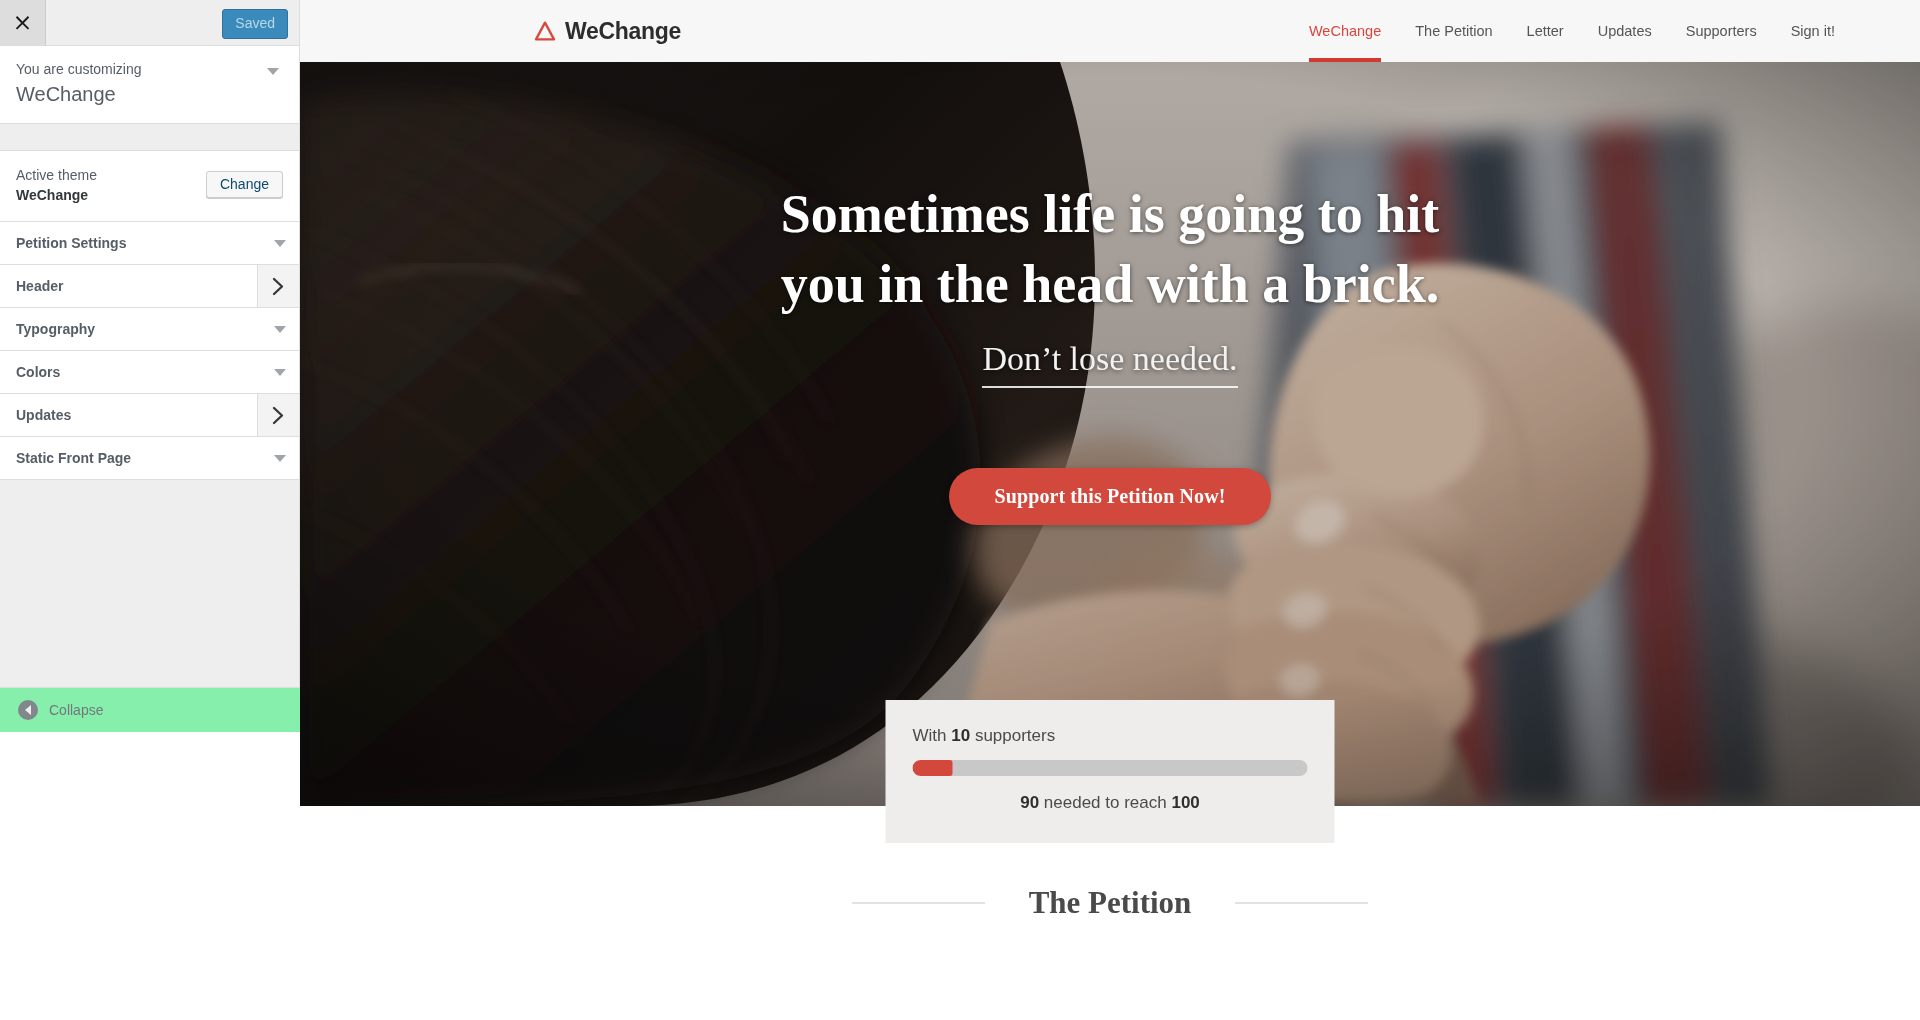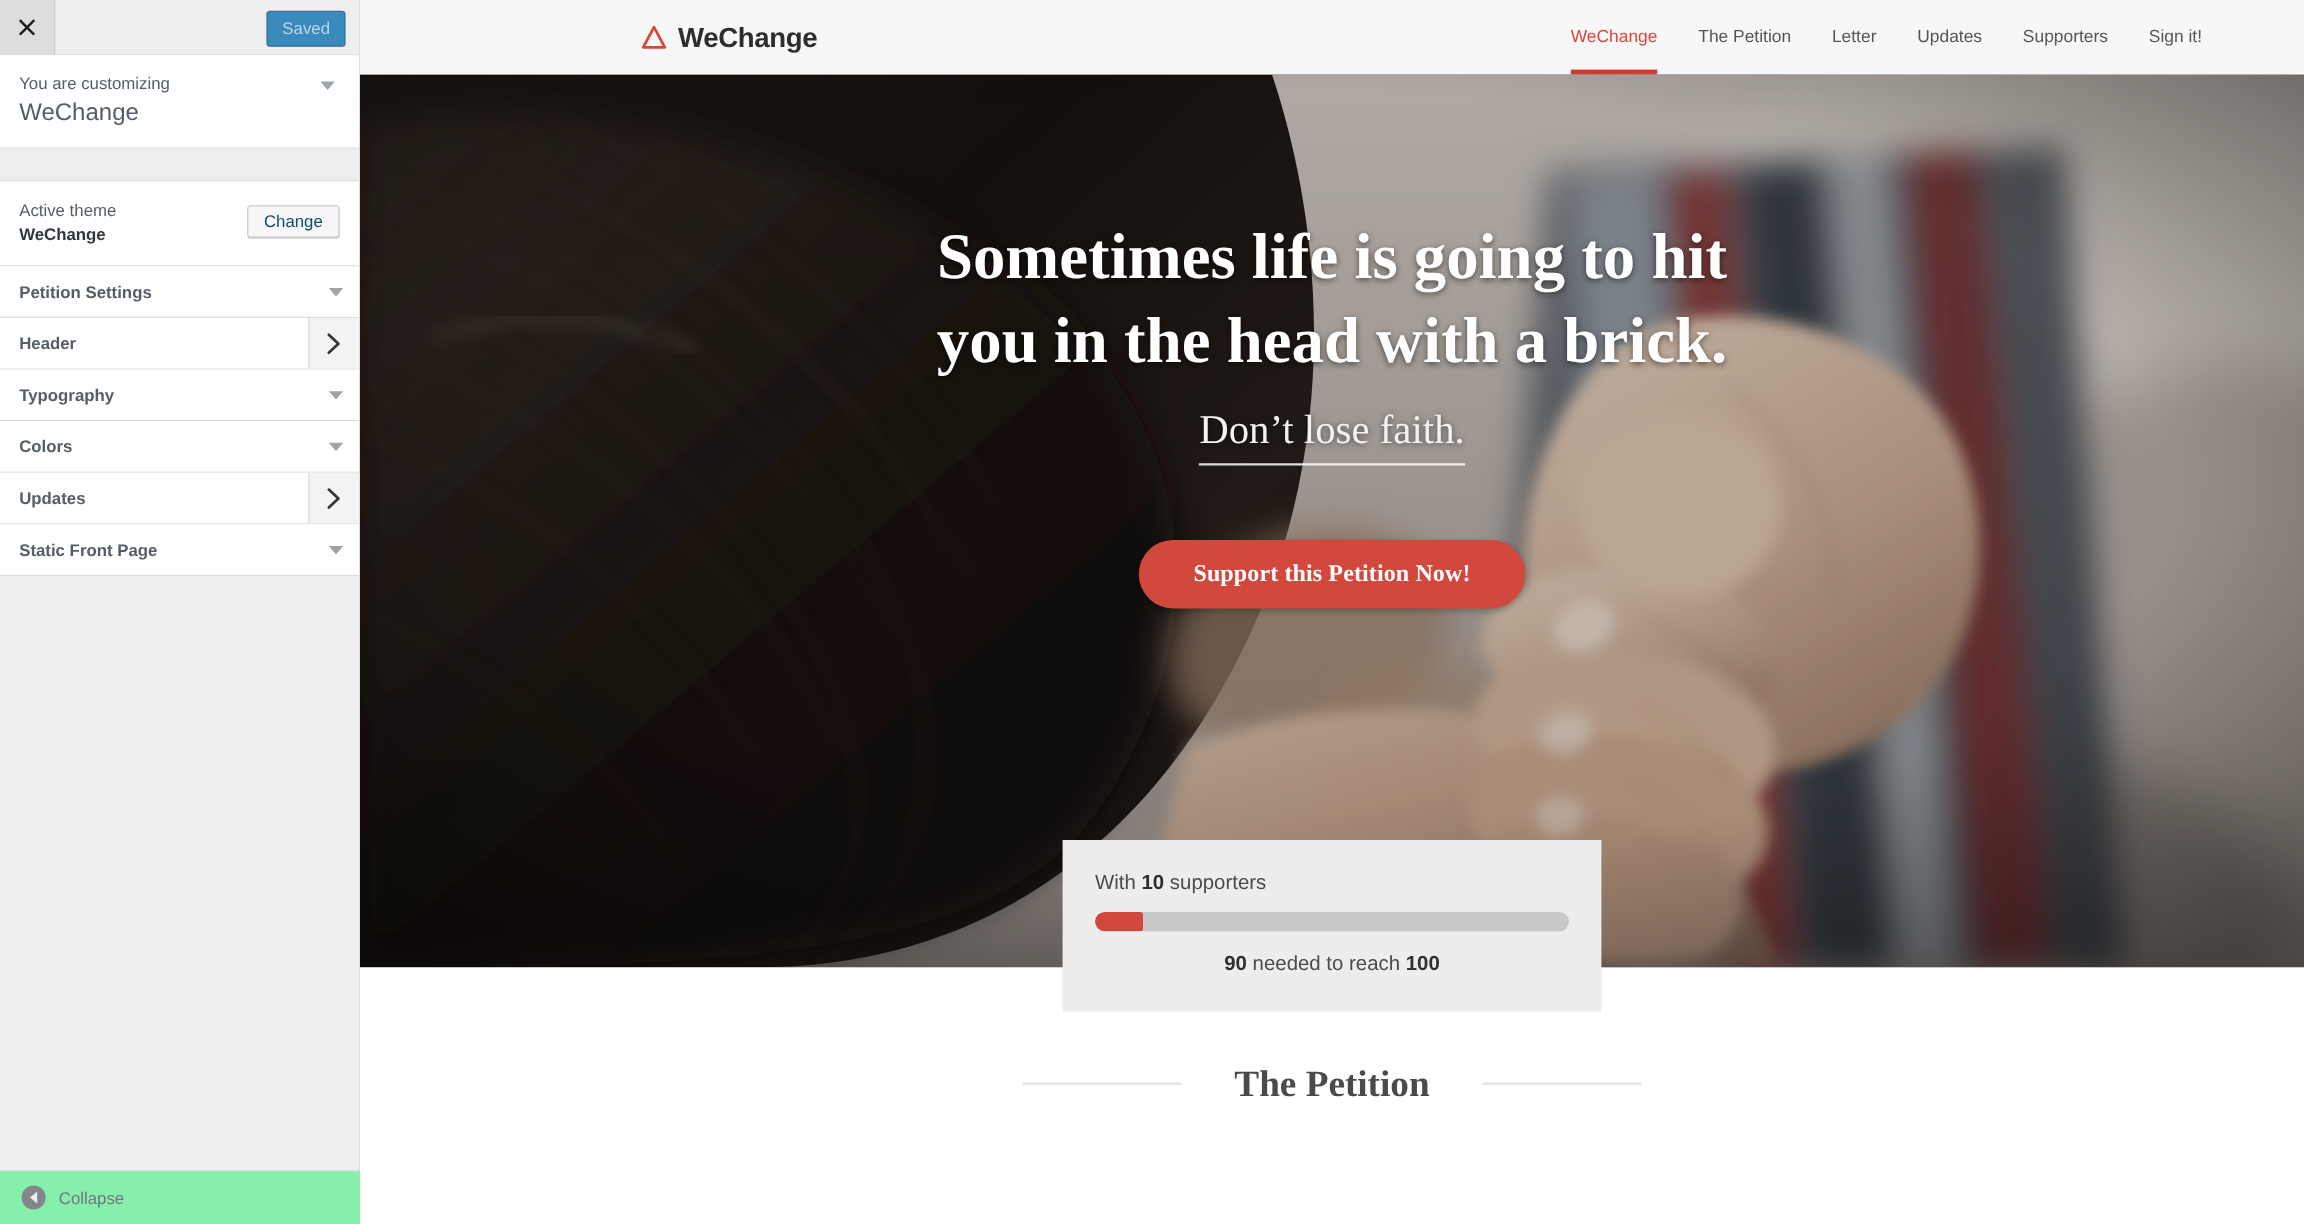--- a/index.html
+++ b/index.html
@@ -8,21 +8,21 @@
     overflow:hidden;
     font-family:"Liberation Sans", sans-serif;
     background:#fff;
   }
 
   
   #app { position:relative; width:1920px; height:1020px; display:flex; }
 
   
   #customizer {
-    width:300px; height:1020px;
+    width:300px; height:732px;
     background:#eeeeee;
     position:relative;
     flex:0 0 300px;
     border-right:1px solid #ddd;
     font-size:14px;
     color:#555d66;
   }
   .cz-header {
     height:46px; background:#eeeeee;
     display:flex; align-items:center;
@@ -221,21 +221,21 @@
     font-size:34px;
     color:#f2f2f2;
     text-align:center;
     margin-top:21px;
     padding-bottom:8px;
     border-bottom:2px solid rgba(255,255,255,.85);
     text-shadow:0 1px 5px rgba(0,0,0,.55);
     line-height:1.1;
   }
   .hero-cta {
-    margin-top:62px;
+    margin-top:80px;
     background:#d2483c;
     color:#fff;
     font-family:"Liberation Serif", serif;
     font-weight:bold;
     font-size:20px;
     border:none;
     border-radius:40px;
     padding:17px 46px;
     cursor:pointer;
     box-shadow:0 2px 6px rgba(0,0,0,.28);
@@ -530,21 +530,21 @@
           <rect x="0" y="0" width="1620" height="744" fill="url(#vig)"></rect>
           <rect x="0" y="0" width="1620" height="744" fill="#120d0a" opacity="0.16"></rect>
         </svg>
       </div>
 
       <div class="hero-content">
         <h1 class="hero-title">
           <span>Sometimes life is going to hit</span><br>
           <span>you in the head with a brick.</span>
         </h1>
-        <div class="hero-sub">Don’t lose faith.</div>
+        <div class="hero-sub">Don’t lose needed.</div>
         <button class="hero-cta">Support this Petition Now!</button>
       </div>
     </section>
 
     <div class="support-card">
       <div class="support-line">
         <span>With </span><b>10</b><span> supporters</span>
       </div>
       <div class="progress-track">
         <div class="progress-fill" id="progressFill" style="width: 10%;"></div>

